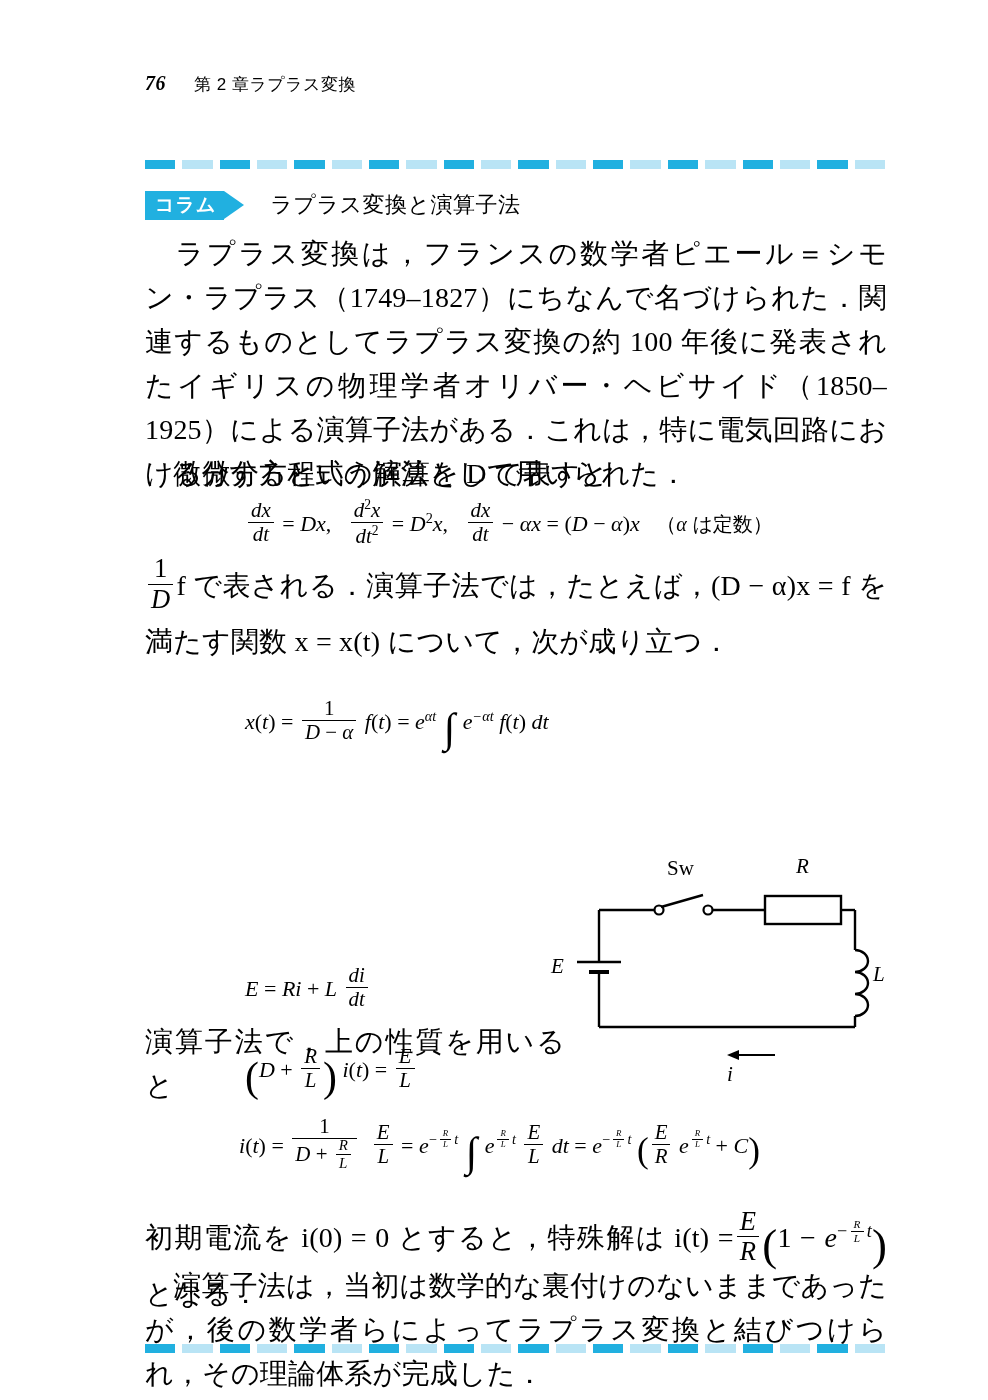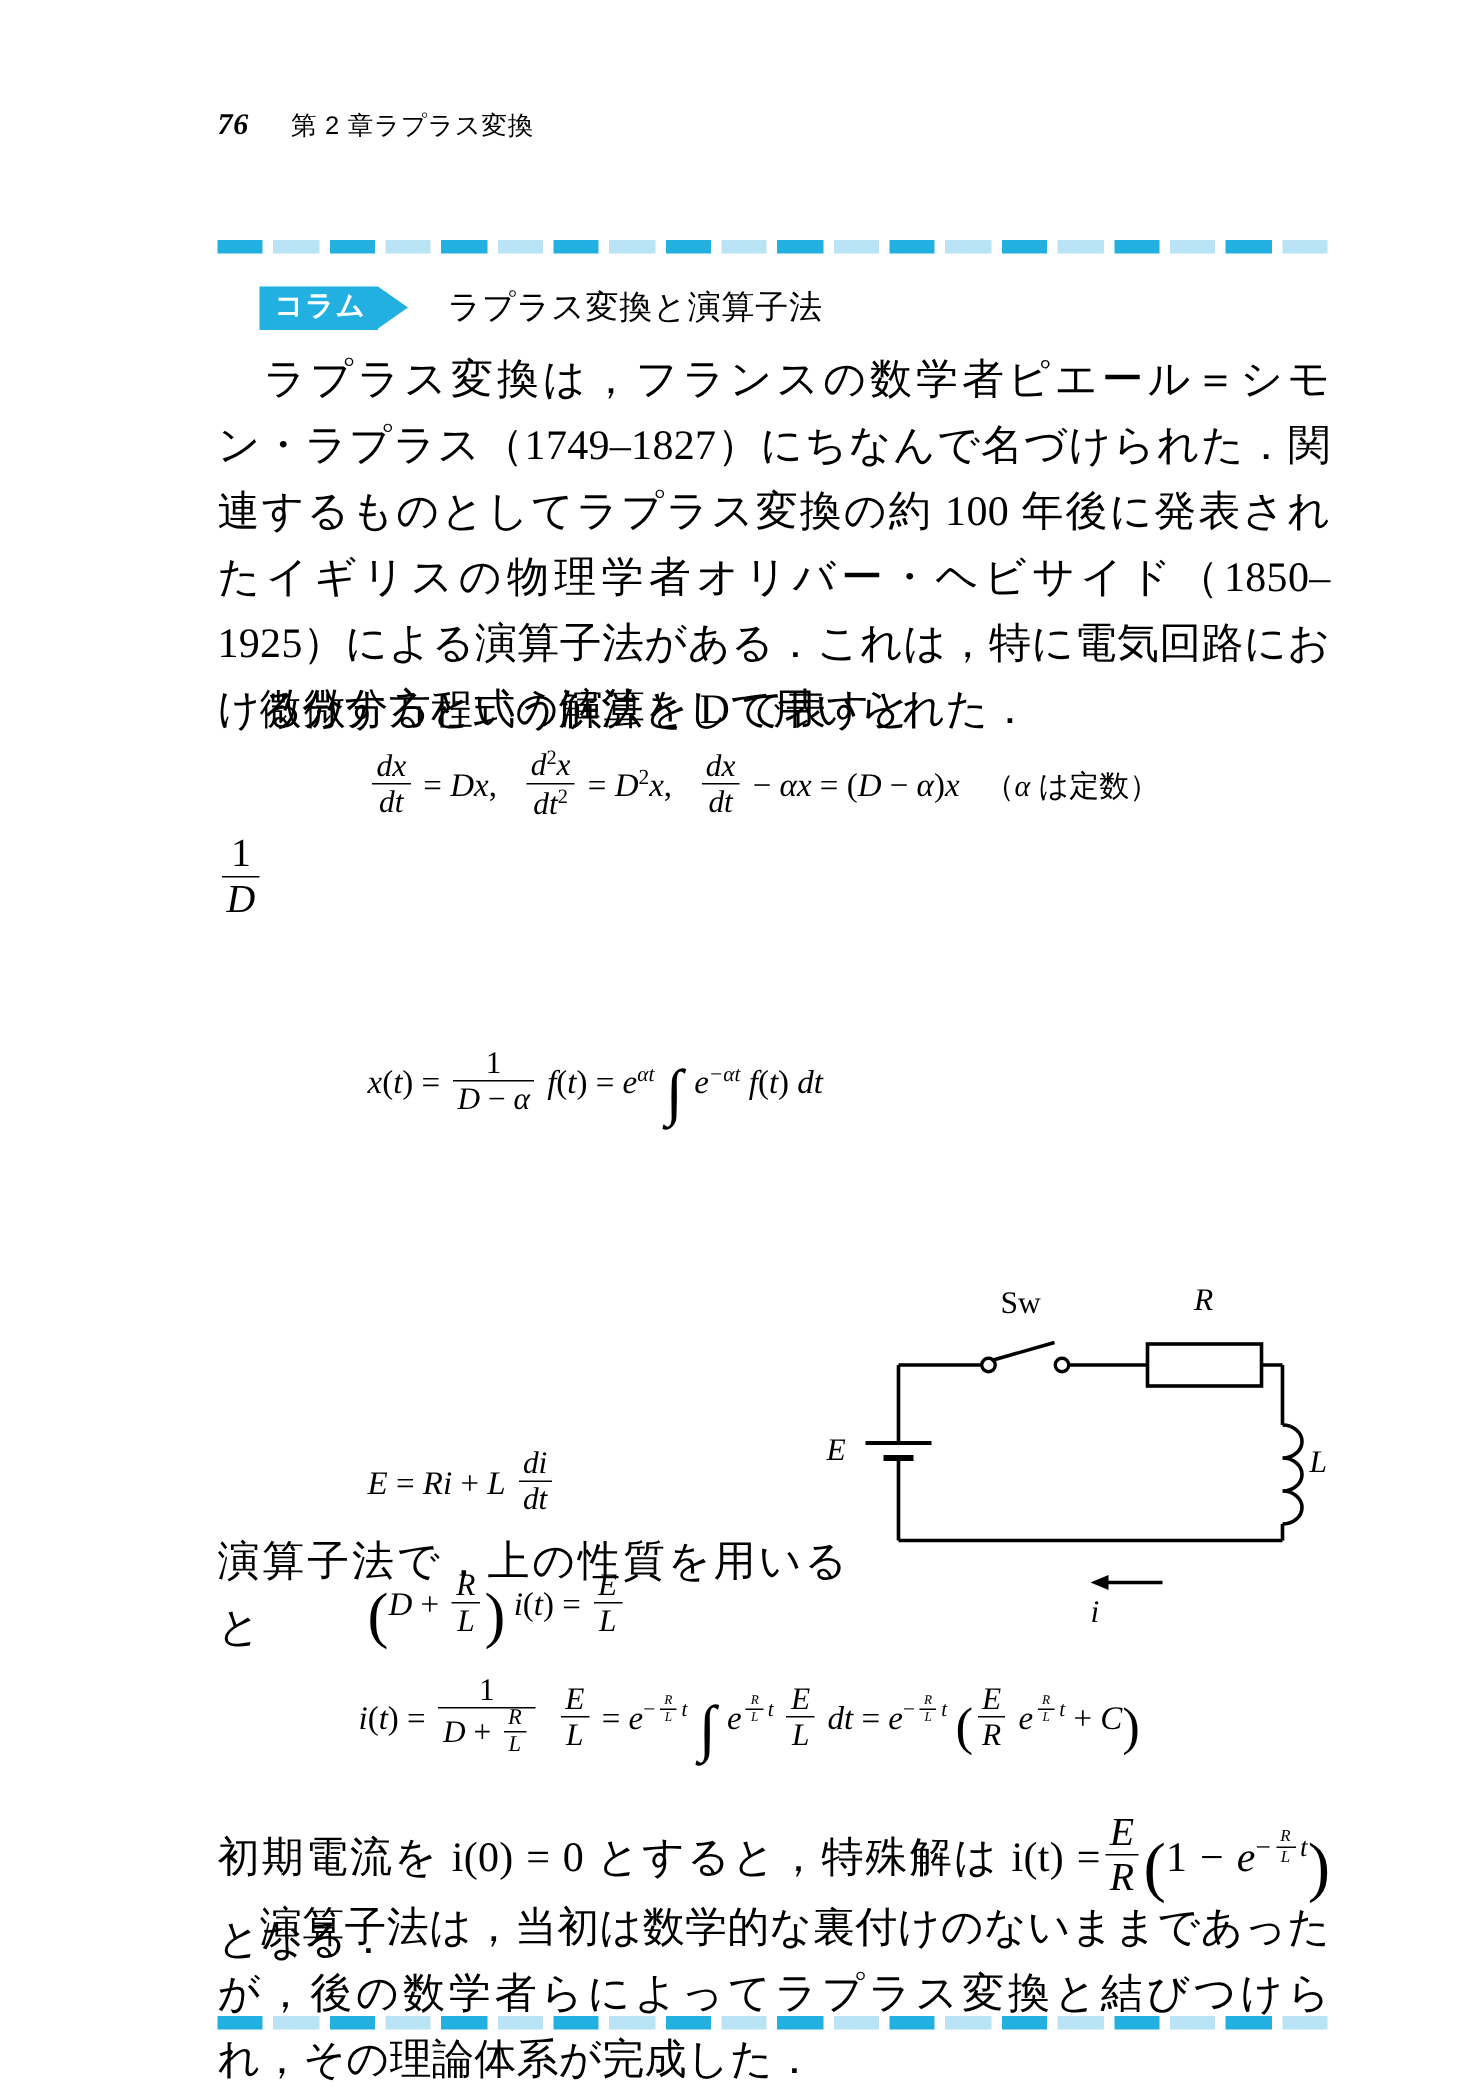--- a/index.html
+++ b/index.html
@@ -61,21 +61,20 @@
   .dashrule.top { top: 160px; }
   .dashrule.bottom { top: 1344px; }
 
   
   .colbox {
     position: absolute;
     left: 128px;
     top: 190px;
     display: flex;
     align-items: center;
-    margin-left: 28px;
   }
   .coltag {
     background: #21b0e0;
     color: #ffffff;
     font-family: "Liberation Sans", sans-serif;
     font-weight: bold;
     font-size: 19px;
     letter-spacing: 1px;
     padding: 4px 8px 5px 10px;
     line-height: 1;
@@ -211,21 +210,21 @@
     <span class="frac"><span class="num it">dx</span><span class="den it">dt</span></span>
     <span>= </span><span class="it">Dx</span><span>,&nbsp;&nbsp;</span>
     <span class="frac"><span class="num"><span class="it">d</span><span class="sup">2</span><span class="it">x</span></span><span class="den"><span class="it">dt</span><span class="sup">2</span></span></span>
     <span>= </span><span class="it">D</span><span class="sup">2</span><span class="it">x</span><span>,&nbsp;&nbsp;</span>
     <span class="frac"><span class="num it">dx</span><span class="den it">dt</span></span>
     <span>− </span><span class="it">αx</span><span> = (</span><span class="it">D</span><span> − </span><span class="it">α</span><span>)</span><span class="it">x</span>
     <span style="font-family:'Liberation Sans',sans-serif; font-size:20px;">&nbsp;&nbsp;（<span class="it" style="font-family:'Liberation Serif',serif;">α</span> は定数）</span>
   </div>
 
   <div class="para" style="top:558px; line-height:46px;">
-    <span class="frac"><span class="num">1</span><span class="den it">D</span></span>
+    <span class="frac"><span class="num">1</span><span class="den it">D</span></span><span>f で表される．演算子法では，たとえば，(D − α)x = f を満たす関数 x = x(t) について，次が成り立つ．</span>
   </div>
 
   <div class="mathline" style="left:228px; top:700px; font-size:22px;">
     <span class="it">x</span>(<span class="it">t</span>) =
     <span class="frac"><span class="num">1</span><span class="den"><span class="it">D</span> − <span class="it">α</span></span></span>
     <span class="it">f</span>(<span class="it">t</span>) = <span class="it">e</span><span class="sup it">αt</span>
     <span class="intsym">∫</span>
     <span class="it">e</span><span class="sup it">−αt</span>
     <span class="it">f</span>(<span class="it">t</span>) <span class="it">dt</span>
   </div>

